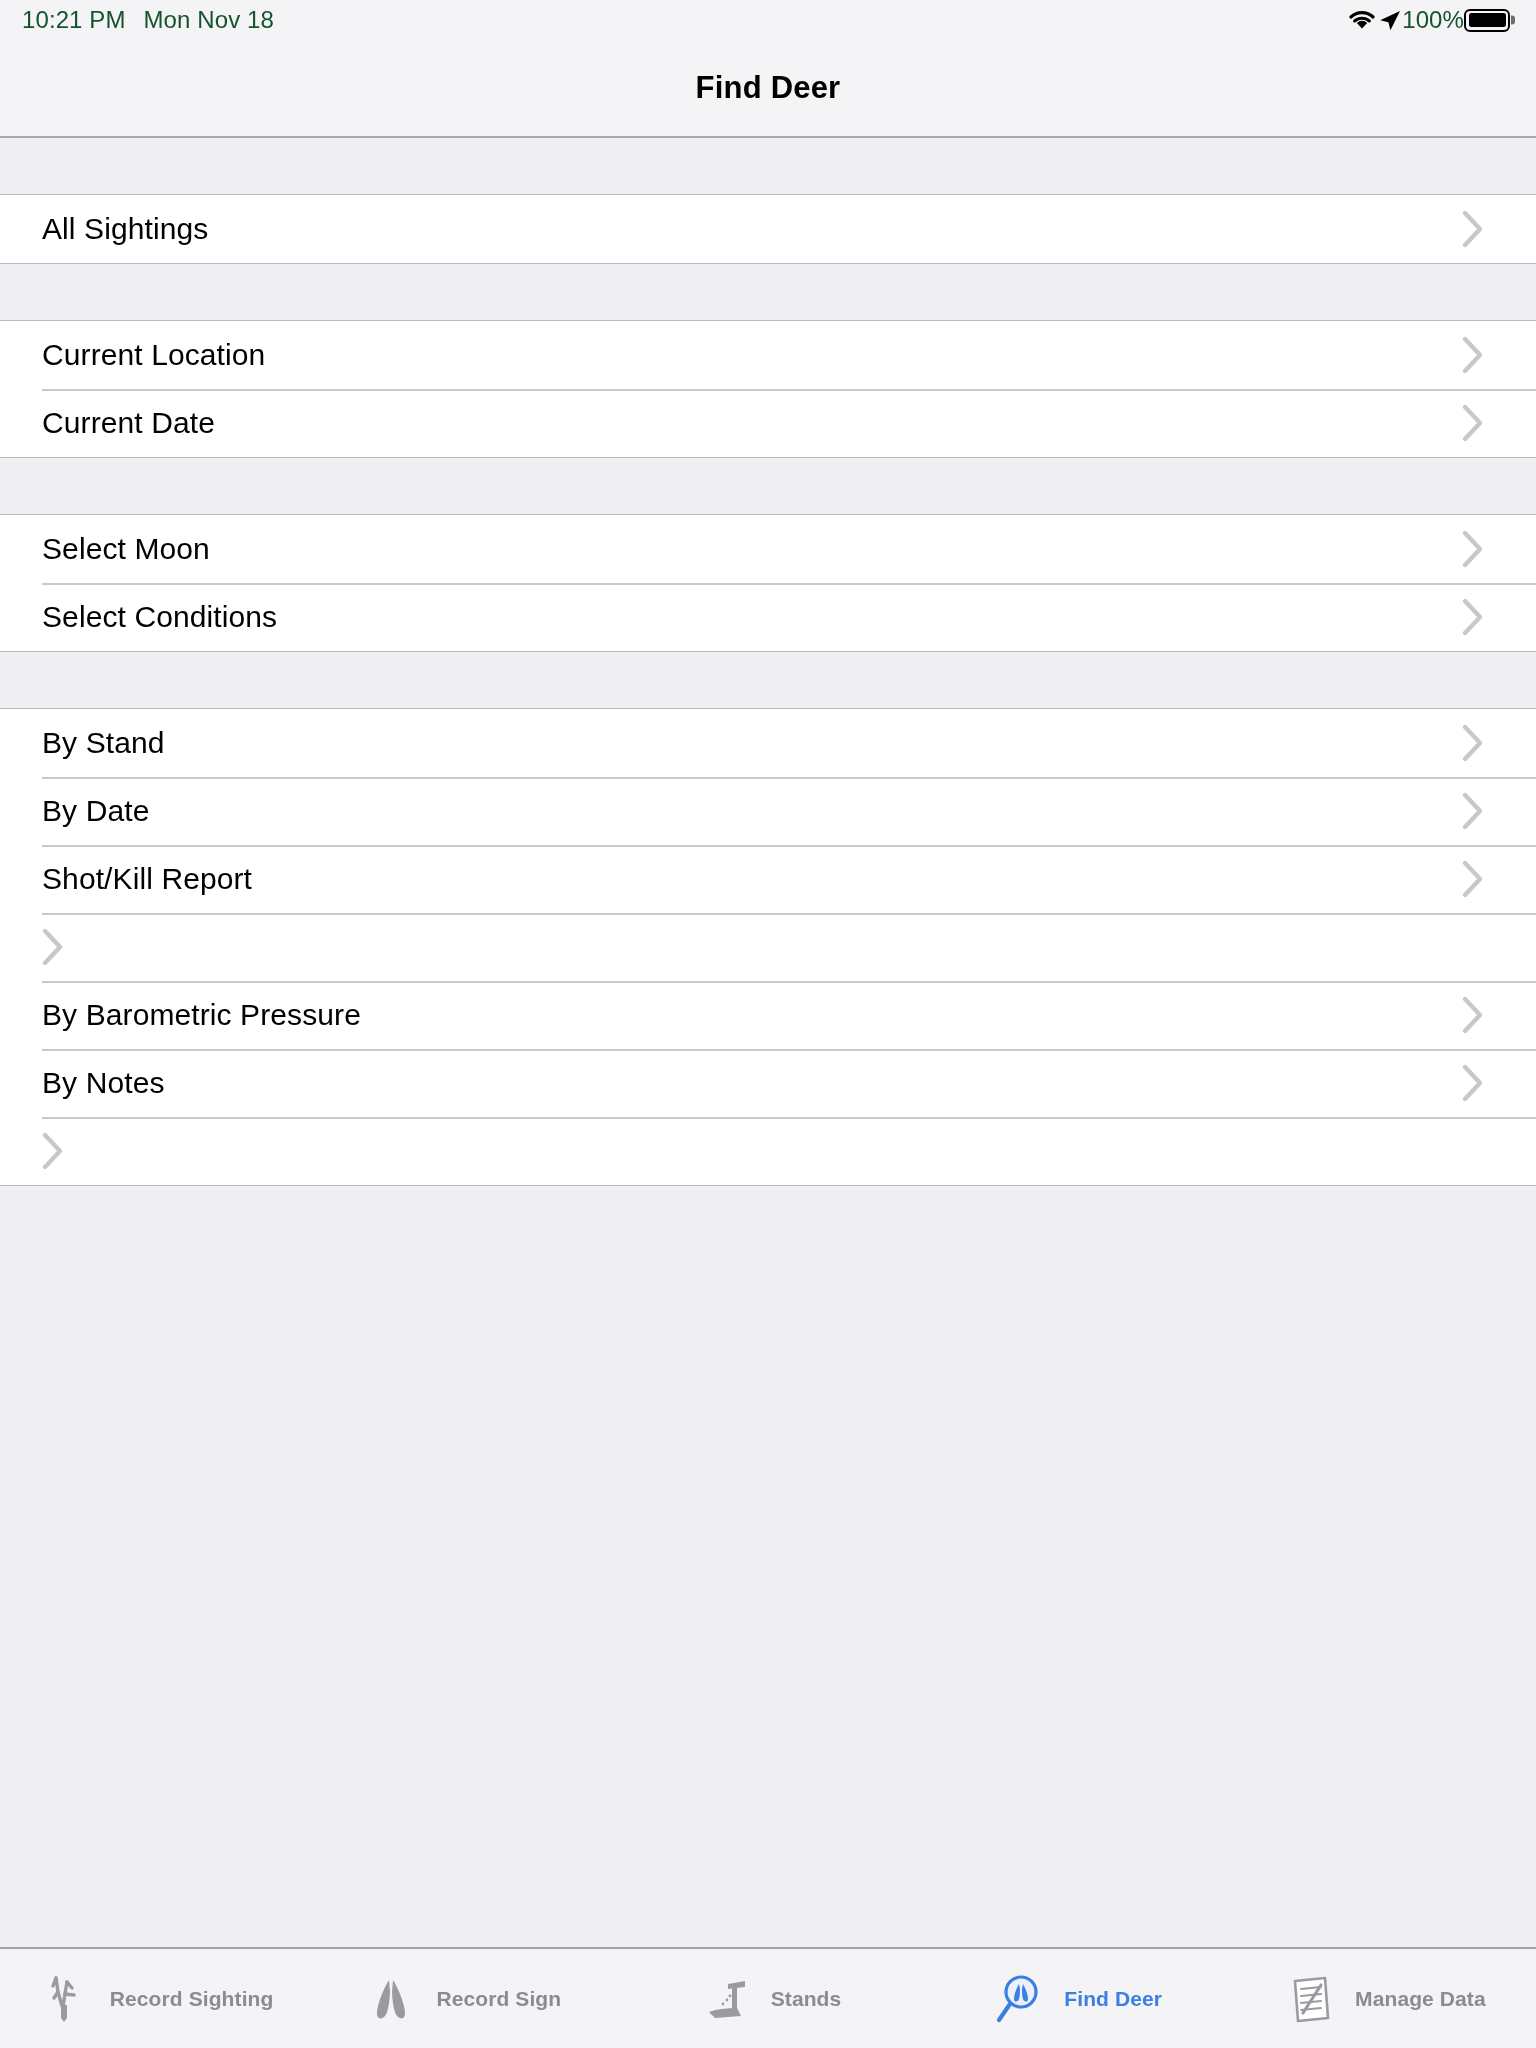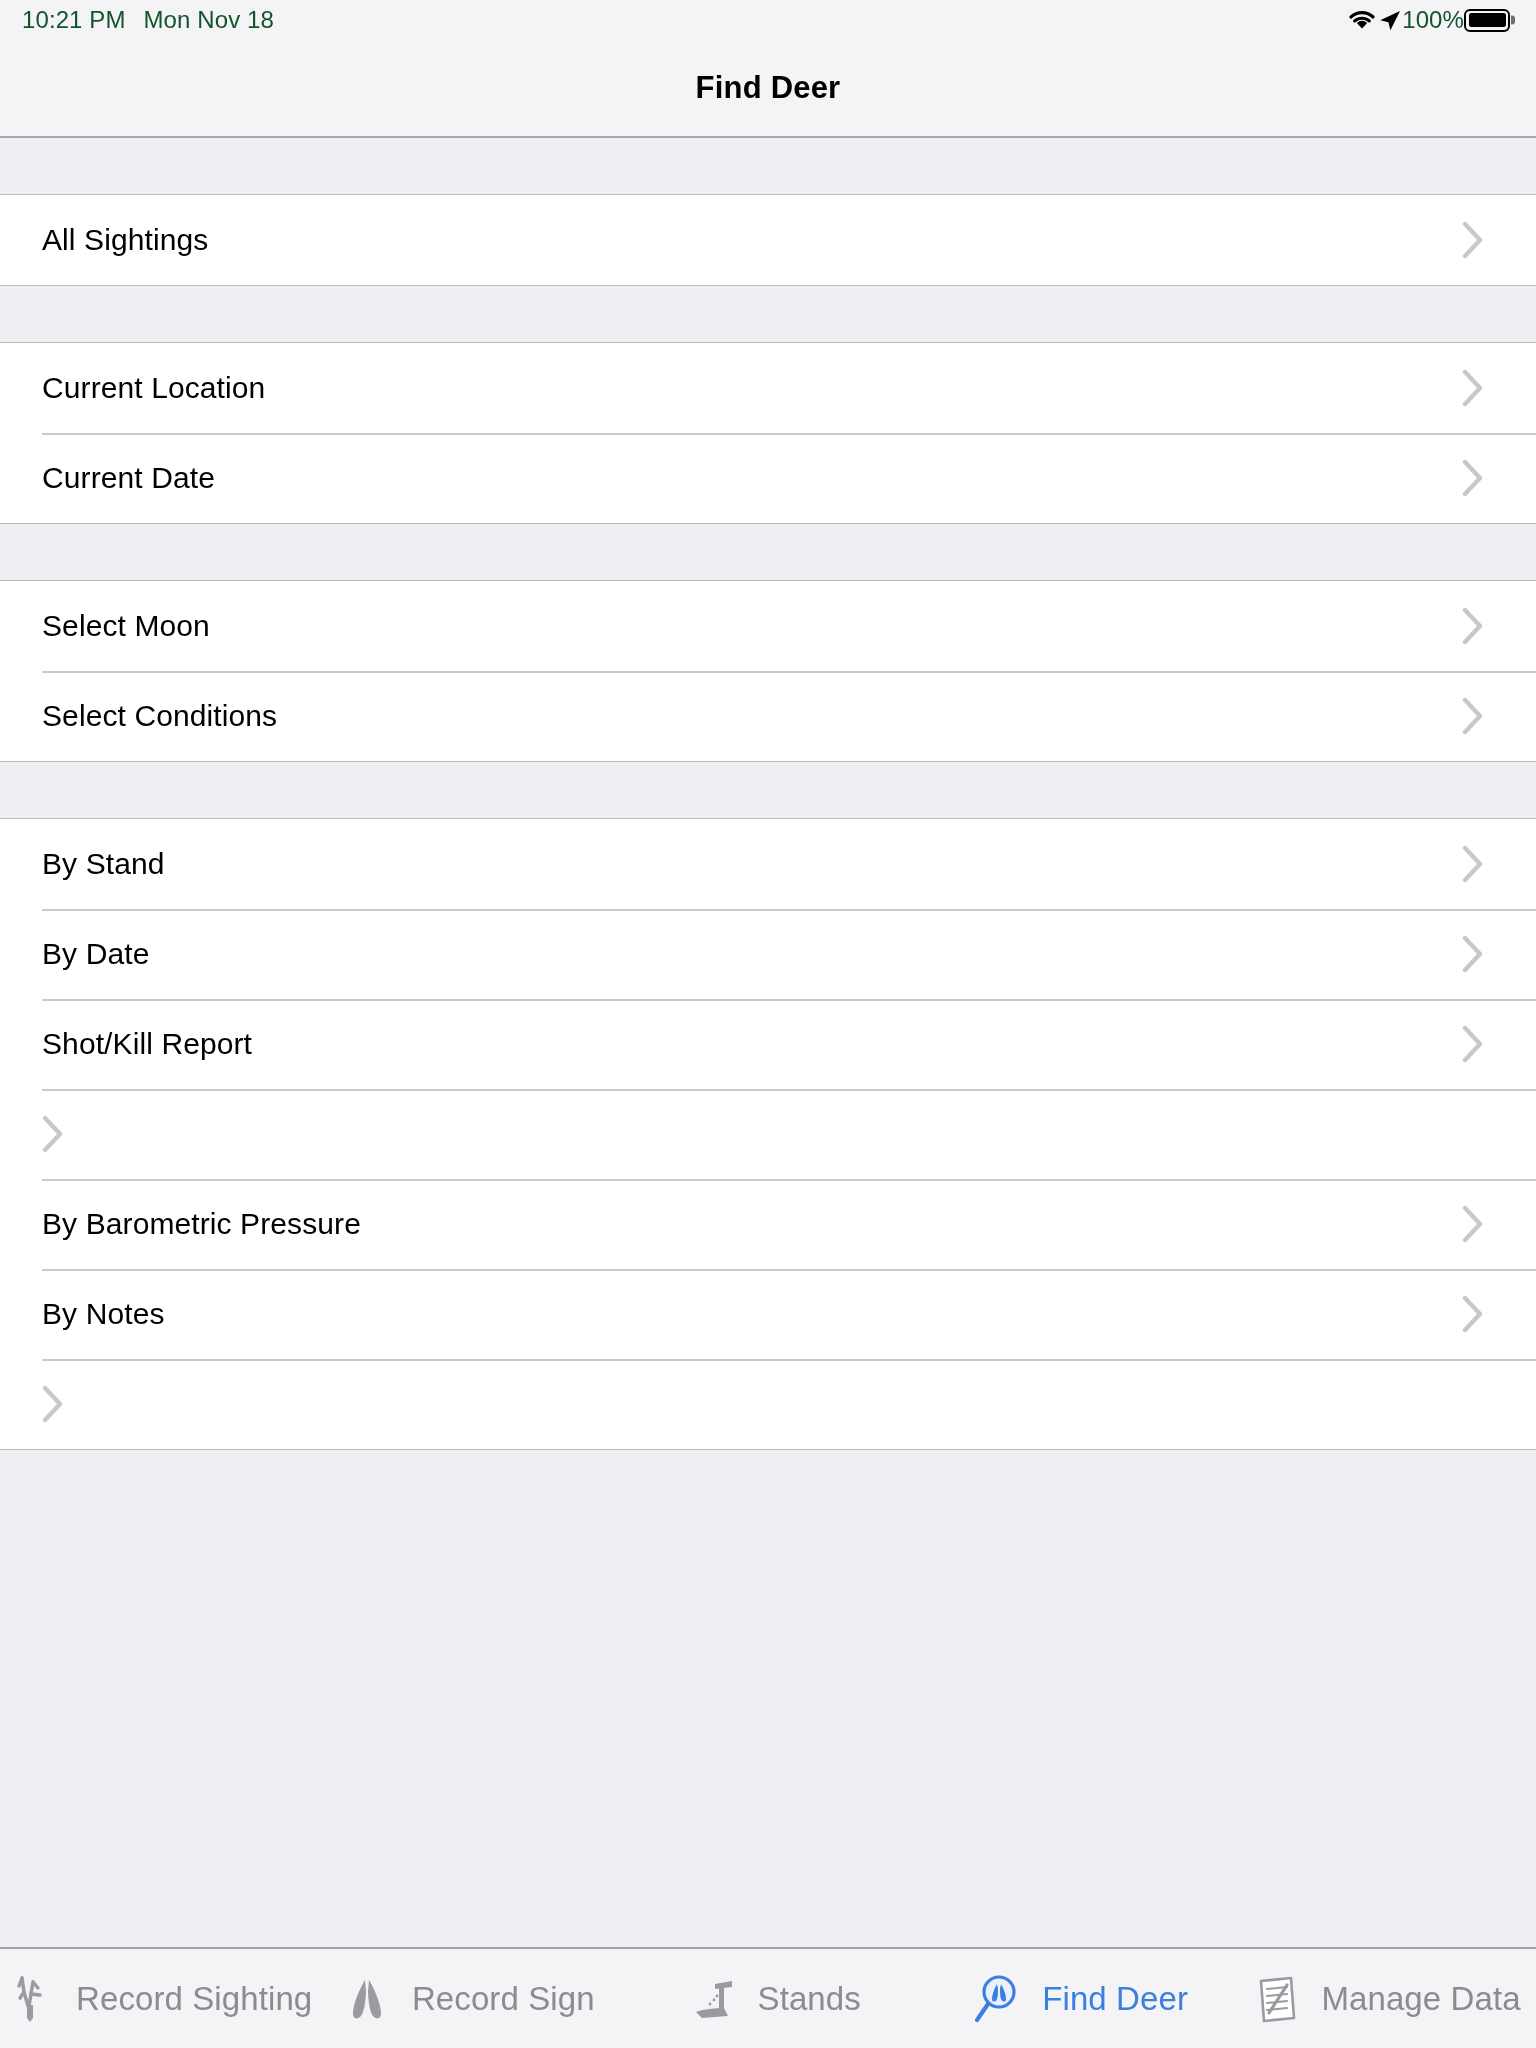--- a/index.html
+++ b/index.html
@@ -55,21 +55,21 @@
     display:flex; flex-direction:column;
   }
   .sec-gap { background:#eeeef3; flex:0 0 auto; }
   .sec-gap.g1 { height:56px; }
   .sec-gap.g2 { height:56px; }
   .sec-gap.g3 { height:56px; }
   .sec-gap.g4 { height:56px; }
 
   .section { background:#ffffff; border-top:1.5px solid #b9b9bf; border-bottom:1.5px solid #b9b9bf; }
   .row {
-    height:90px;
+    height:68px;
     display:flex; align-items:center;
     padding-left:42px; padding-right:52px;
     background:#ffffff;
     position:relative;
   }
   .row + .row::before {
     content:""; position:absolute; left:42px; right:0; top:0;
     height:1.5px; background:#c9c9ce;
   }
   .row-label { font-size:30px; color:#000; letter-spacing:.1px; flex:1 1 auto; }
@@ -82,21 +82,21 @@
     flex:0 0 101px; height:101px;
     background:#f4f4f6;
     border-top:2px solid #a3a3a9;
     display:flex; align-items:center;
   }
   .tab {
     flex:1 1 0; height:100%;
     display:flex; align-items:center; justify-content:center; gap:14px;
   }
   .tab .ticon { width:62px; height:62px; flex:0 0 62px; display:flex; align-items:center; justify-content:center; }
-  .tab .tlabel { font-size:33px; color:#8b8b90; letter-spacing:.1px; white-space:nowrap; }
+  .tab .tlabel { font-size:21px; color:#8b8b90; letter-spacing:.1px; white-space:nowrap;font-weight:bold; }
   .tab.active .tlabel { color:#3b7fe0; }
 </style>
 </head>
 <body>
 
 <div id="app">
 
   <div class="statusbar">
     <div class="sb-left">
       <span>10:21 PM</span>

